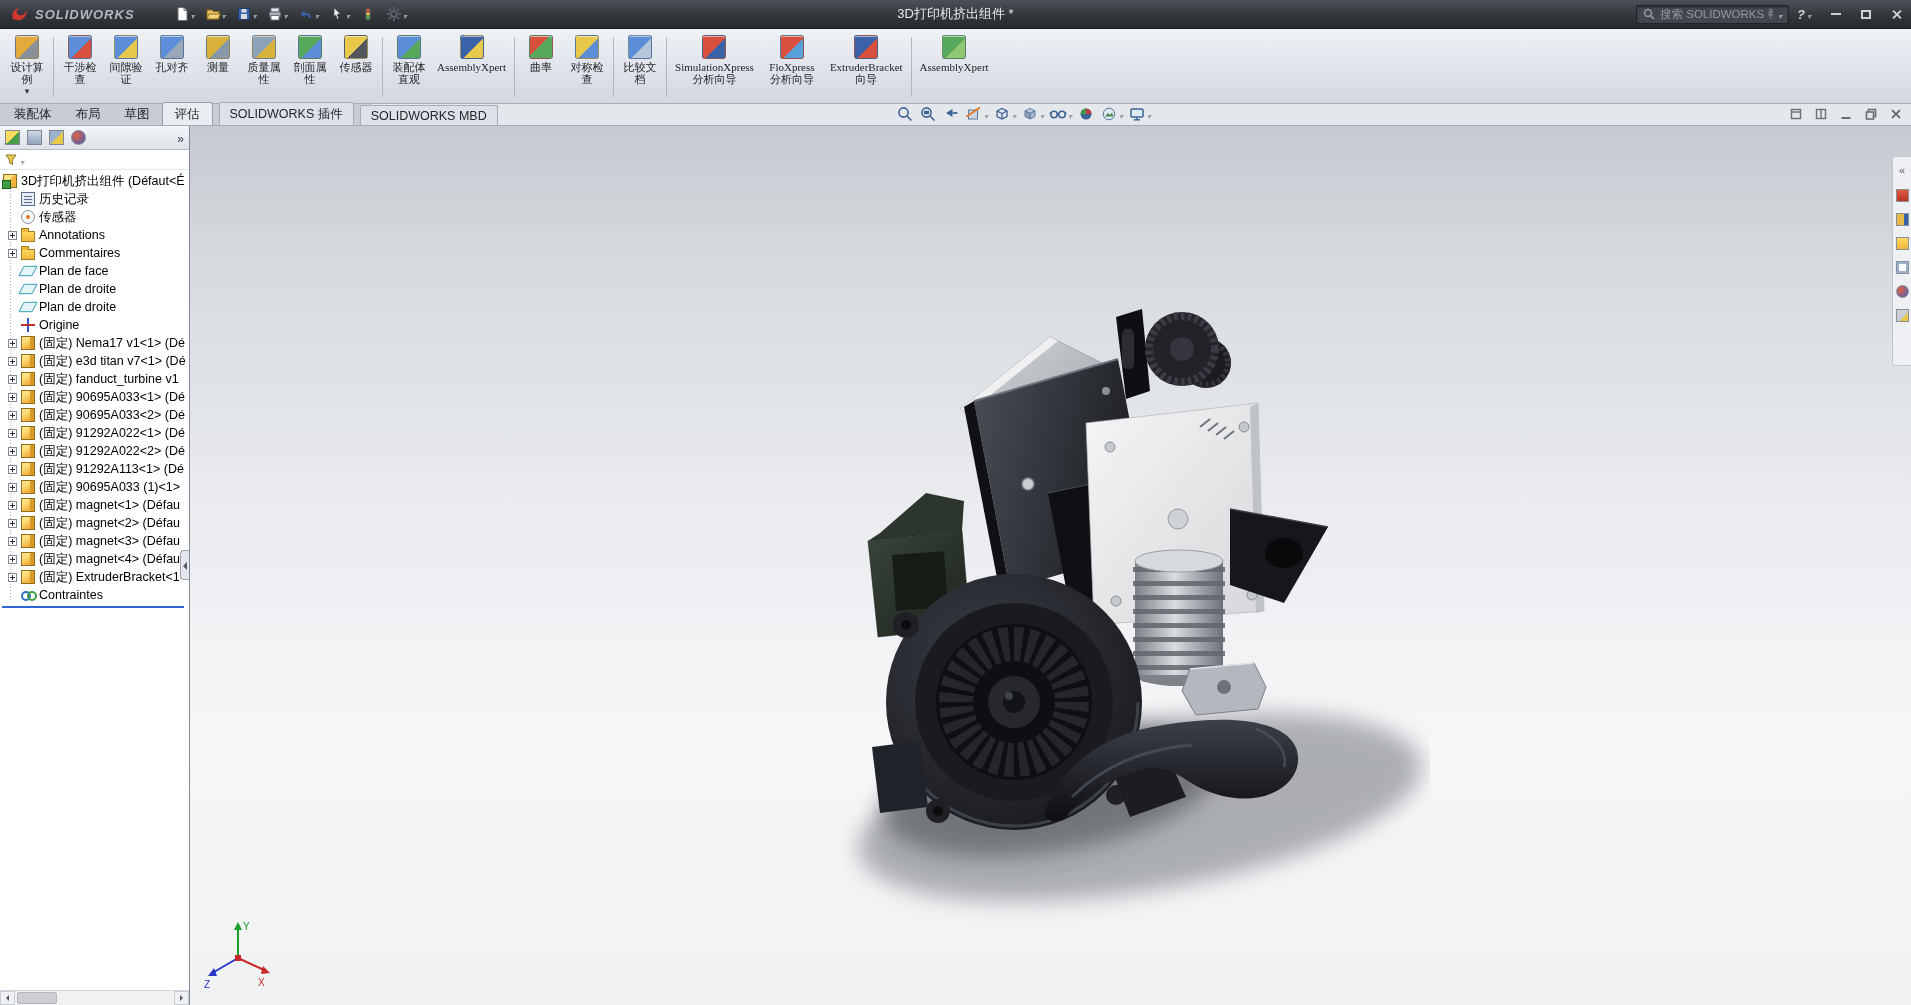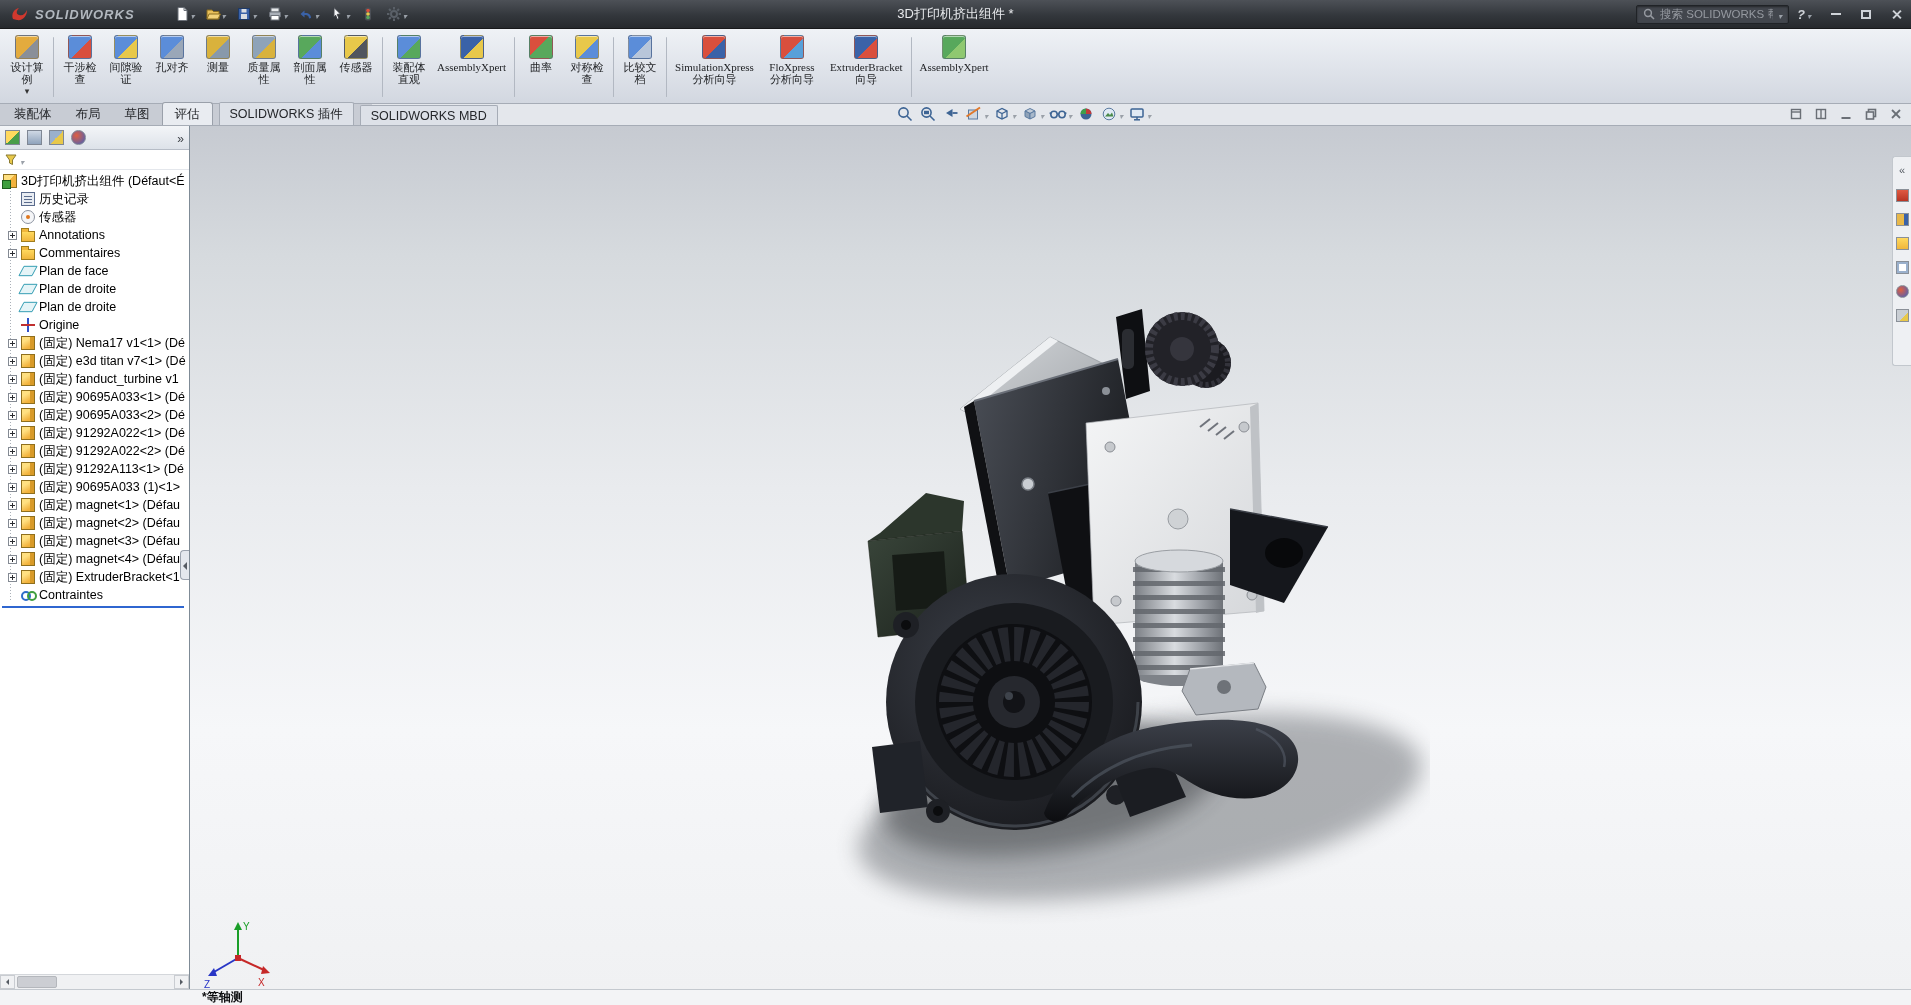--- a/index.html
+++ b/index.html
@@ -816,17 +816,14 @@
         <span class="tpi tp1"></span>
         <span class="tpi tp2"></span>
         <span class="tpi tp3"></span>
         <span class="tpi tp4"></span>
         <span class="tpi tp5"></span>
         <span class="tpi tp6"></span>
       </div>
     </div>
   </div>
 
-  <div class="statusbar">
-    <span class="view-label">*等轴测</span>
-  </div>
 
 </div>
 
 </body></html>

